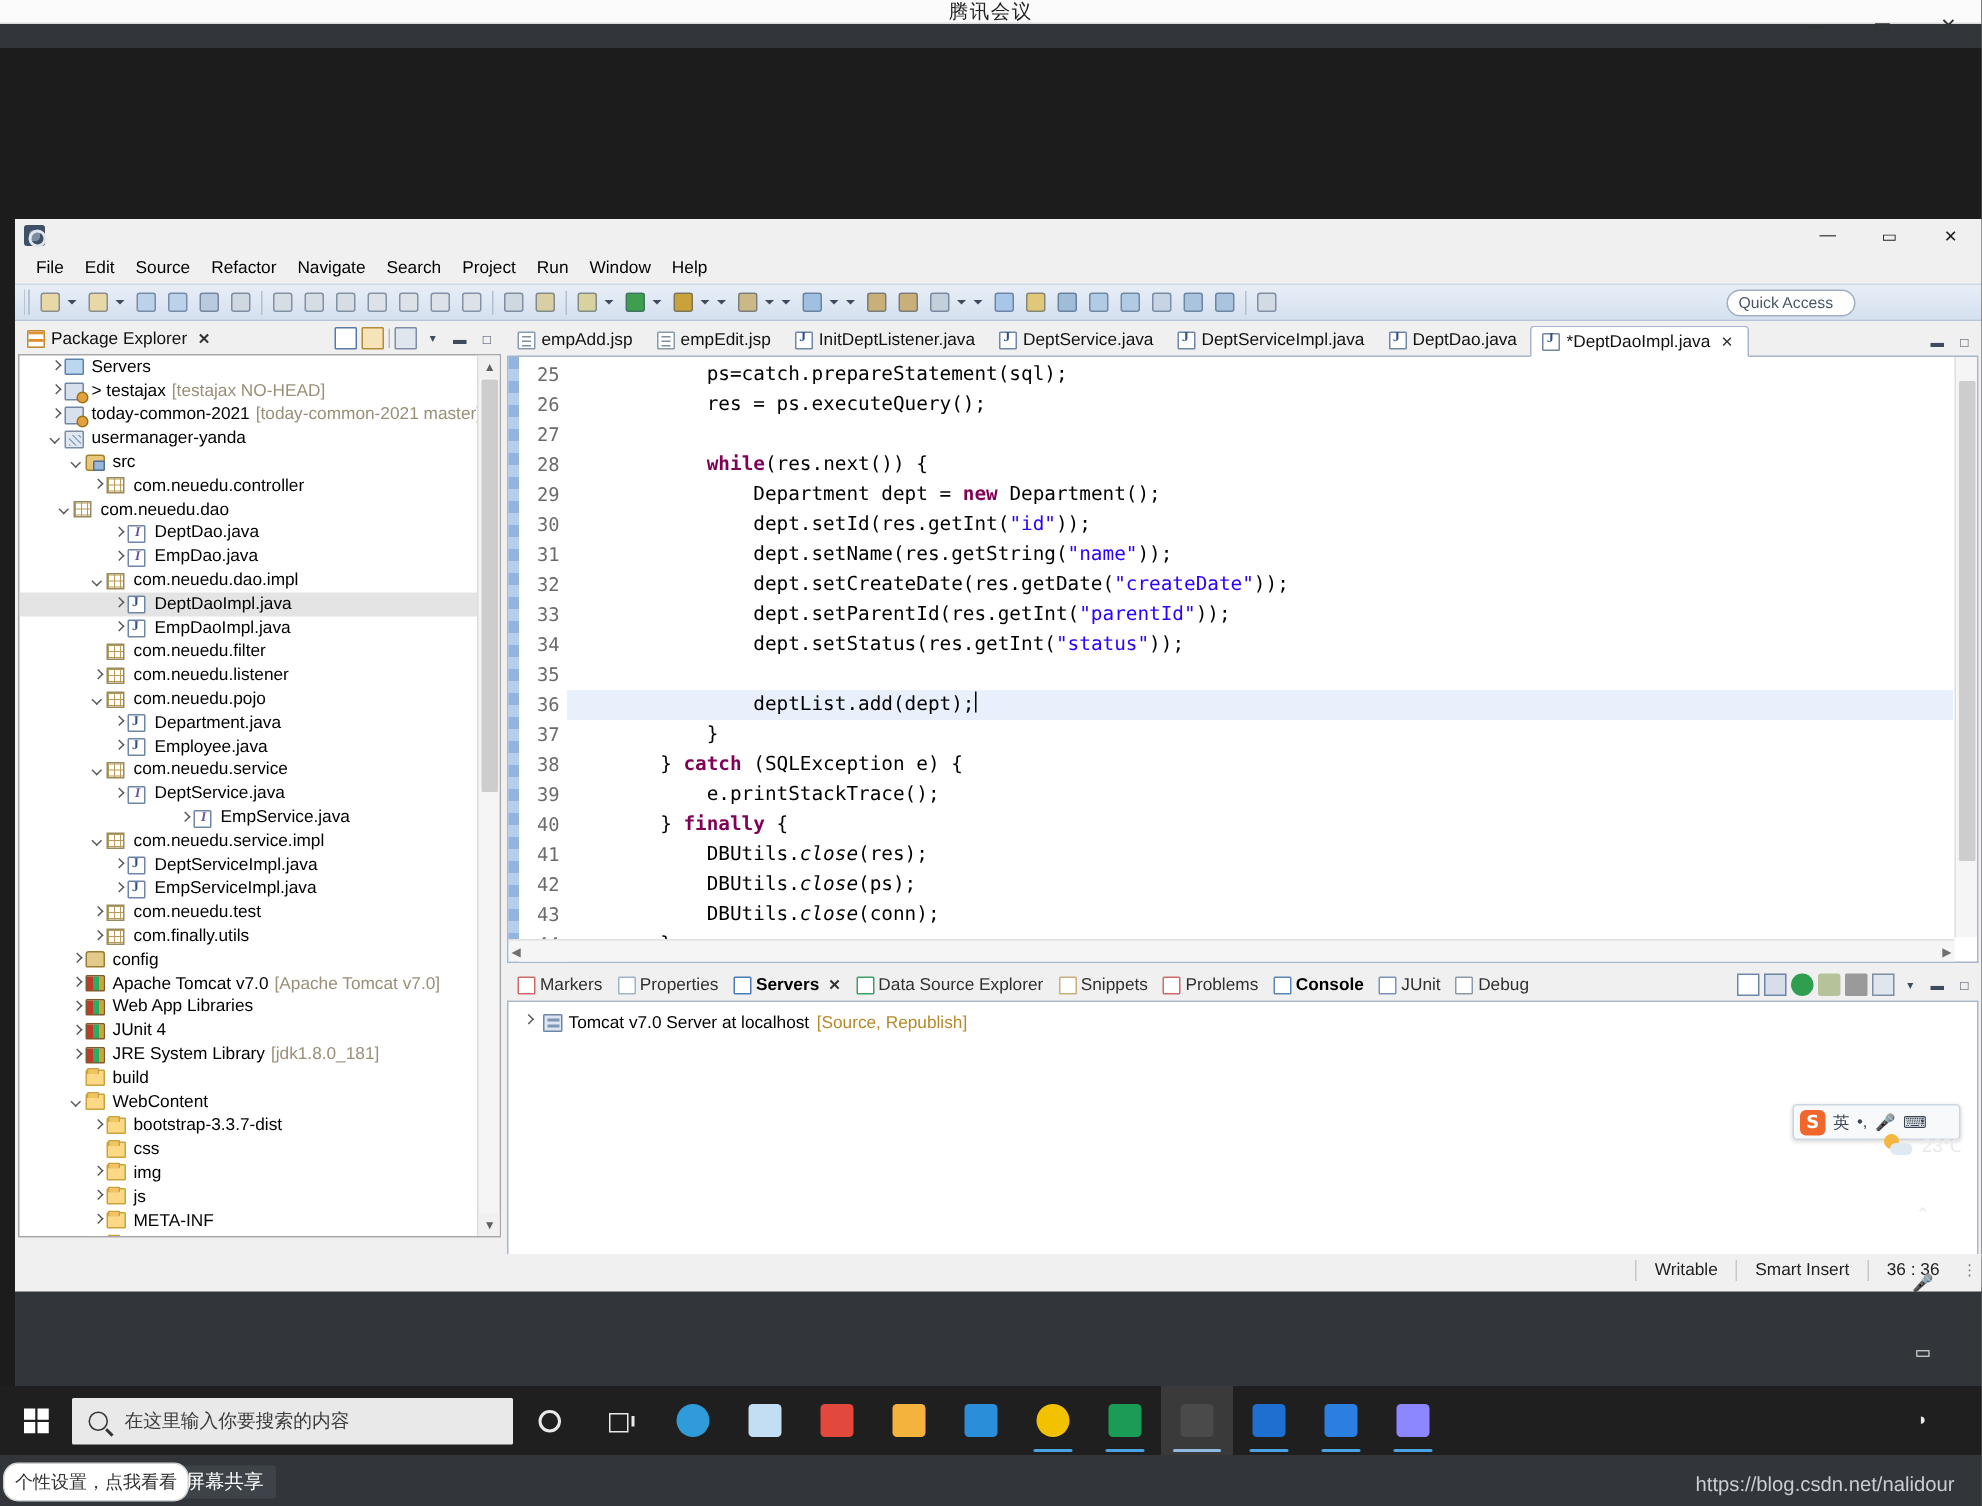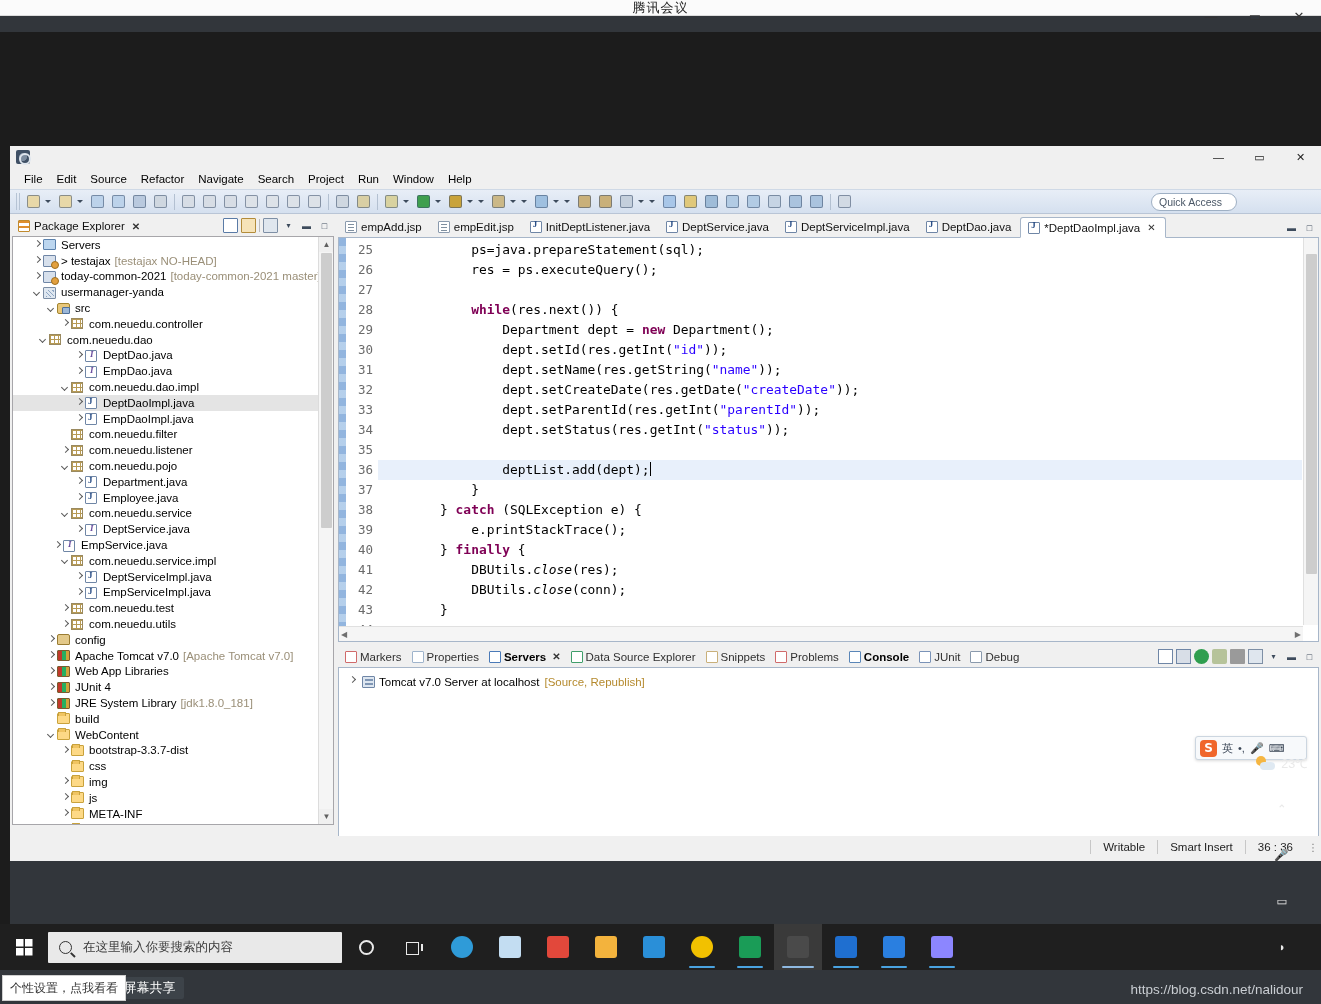--- a/index.html
+++ b/index.html
@@ -456,21 +456,21 @@
     position: absolute; left: 0; bottom: 0; width: 1321px; height: 34px;
     background: #32363b;
   }
   .share-pill {
     position: absolute; left: 112px; bottom: 5px; height: 22px;
     background: #3d4349; color: #fff; font-size: 13px;
     display: flex; align-items: center; padding: 0 8px; border-radius: 2px;
   }
   .tip-pop {
     position: absolute; left: 2px; bottom: 3px; width: 124px; height: 26px;
-    background: #fff; border: 1px solid #d0d0d0; border-radius: 0;
+    background: #fff; border: 1px solid #d0d0d0; border-radius: 10px;
     display: flex; align-items: center; justify-content: center;
     font-size: 12px; color: #333;
   }
   .csdn {
     position: absolute; right: 18px; bottom: 7px;
     font-size: 13.5px; color: #c9cdd2;
   }
 </style>
 </head>
 <body>
@@ -780,21 +780,21 @@
                 </span>
                 <span class="tlabel">com.neuedu.service</span>
               </div>
               <div class="trow" style="padding-left: 60px;">
                 <span class="twist r"></span>
                 <span class="tico">
                   <span class="ic-iface" style="position: relative; display: block;"></span>
                 </span>
                 <span class="tlabel">DeptService.java</span>
               </div>
-              <div class="trow" style="padding-left: 38px;">
+              <div class="trow" style="padding-left: 60px; margin-left: 44px;">
                 <span class="twist r"></span>
                 <span class="tico">
                   <span class="ic-iface" style="position: relative; display: block;"></span>
                 </span>
                 <span class="tlabel">EmpService.java</span>
               </div>
               <div class="trow" style="padding-left: 46px;">
                 <span class="twist d"></span>
                 <span class="tico">
                   <span class="ic-pkg" style="position: relative; display: block;"></span>
@@ -820,21 +820,21 @@
                 <span class="tico">
                   <span class="ic-pkg" style="position: relative; display: block;"></span>
                 </span>
                 <span class="tlabel">com.neuedu.test</span>
               </div>
               <div class="trow" style="padding-left: 46px;">
                 <span class="twist r"></span>
                 <span class="tico">
                   <span class="ic-pkg" style="position: relative; display: block;"></span>
                 </span>
-                <span class="tlabel">com.neuedu.utils</span>
+                <span class="tlabel">com.finally.utils</span>
               </div>
               <div class="trow" style="padding-left: 32px;">
                 <span class="twist r"></span>
                 <span class="tico">
                   <span class="ic-config" style="position: relative; display: block;"></span>
                 </span>
                 <span class="tlabel">config</span>
               </div>
               <div class="trow" style="padding-left: 32px;">
                 <span class="twist r"></span>
@@ -989,37 +989,38 @@
               <div class="ln">37</div>
               <div class="ln">38</div>
               <div class="ln">39</div>
               <div class="ln">40</div>
               <div class="ln">41</div>
               <div class="ln">42</div>
               <div class="ln">43</div>
               <div class="ln">44</div>
             </div>
           <div class="ed-code" id="ed-code">
-              <div class="cl">            ps=java.prepareStatement(sql);</div>
+              <div class="cl">            ps=catch.prepareStatement(sql);</div>
               <div class="cl">            res = ps.executeQuery();</div>
               <div class="cl"></div>
               <div class="cl">            <span class="kw">while</span>(res.next()) {</div>
               <div class="cl">                Department dept = <span class="kw">new</span> Department();</div>
               <div class="cl">                dept.setId(res.getInt(<span class="str">"id"</span>));</div>
               <div class="cl">                dept.setName(res.getString(<span class="str">"name"</span>));</div>
               <div class="cl">                dept.setCreateDate(res.getDate(<span class="str">"createDate"</span>));</div>
               <div class="cl">                dept.setParentId(res.getInt(<span class="str">"parentId"</span>));</div>
               <div class="cl">                dept.setStatus(res.getInt(<span class="str">"status"</span>));</div>
               <div class="cl"></div>
               <div class="cl hl">                deptList.add(dept);<span class="caret-bar"></span></div>
               <div class="cl">            }</div>
               <div class="cl">        } <span class="kw">catch</span> (SQLException e) {</div>
               <div class="cl">            e.printStackTrace();</div>
               <div class="cl">        } <span class="kw">finally</span> {</div>
               <div class="cl">            DBUtils.<span class="ital">close</span>(res);</div>
+              <div class="cl">            DBUtils.<span class="ital">close</span>(ps);</div>
               <div class="cl">            DBUtils.<span class="ital">close</span>(conn);</div>
               <div class="cl">        }</div>
             </div>
           <div class="mouse-caret"></div>
           <div class="ed-vscroll">
             <div class="ed-vthumb"></div>
           </div>
           <div class="ed-hscroll">
             <span class="hsb-arrow">◀</span>
             <span class="hsb-arrow">▶</span>

